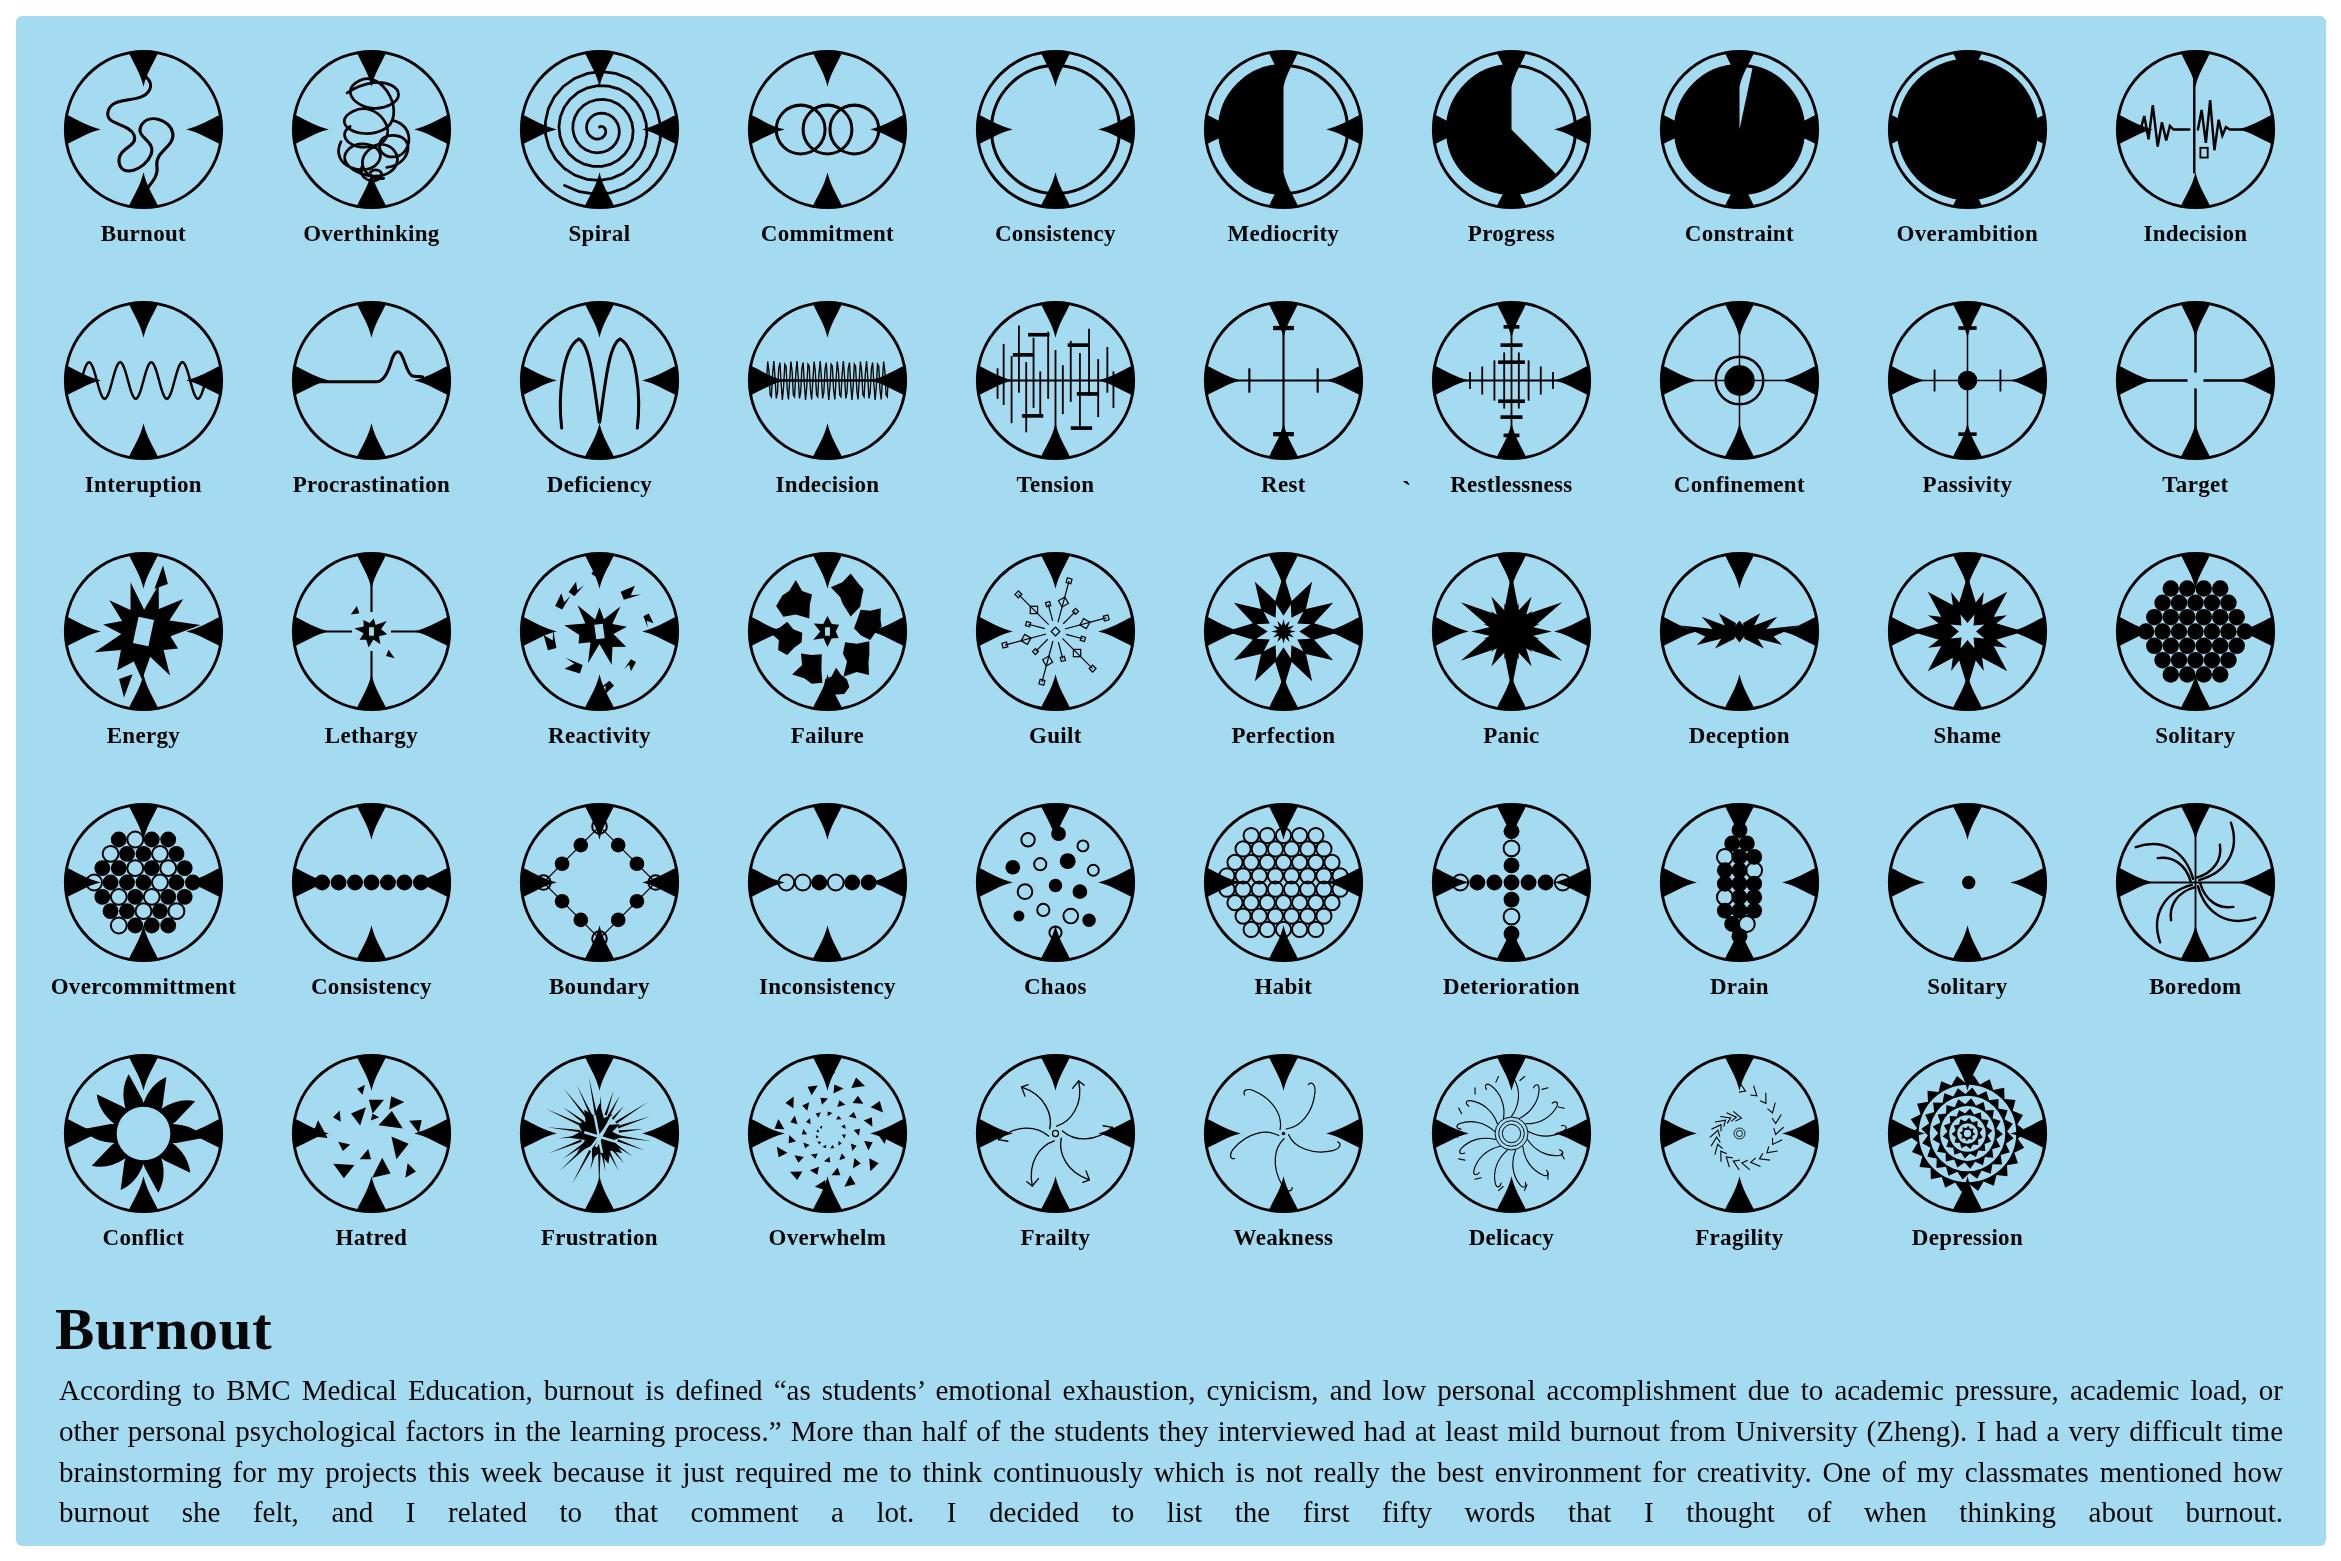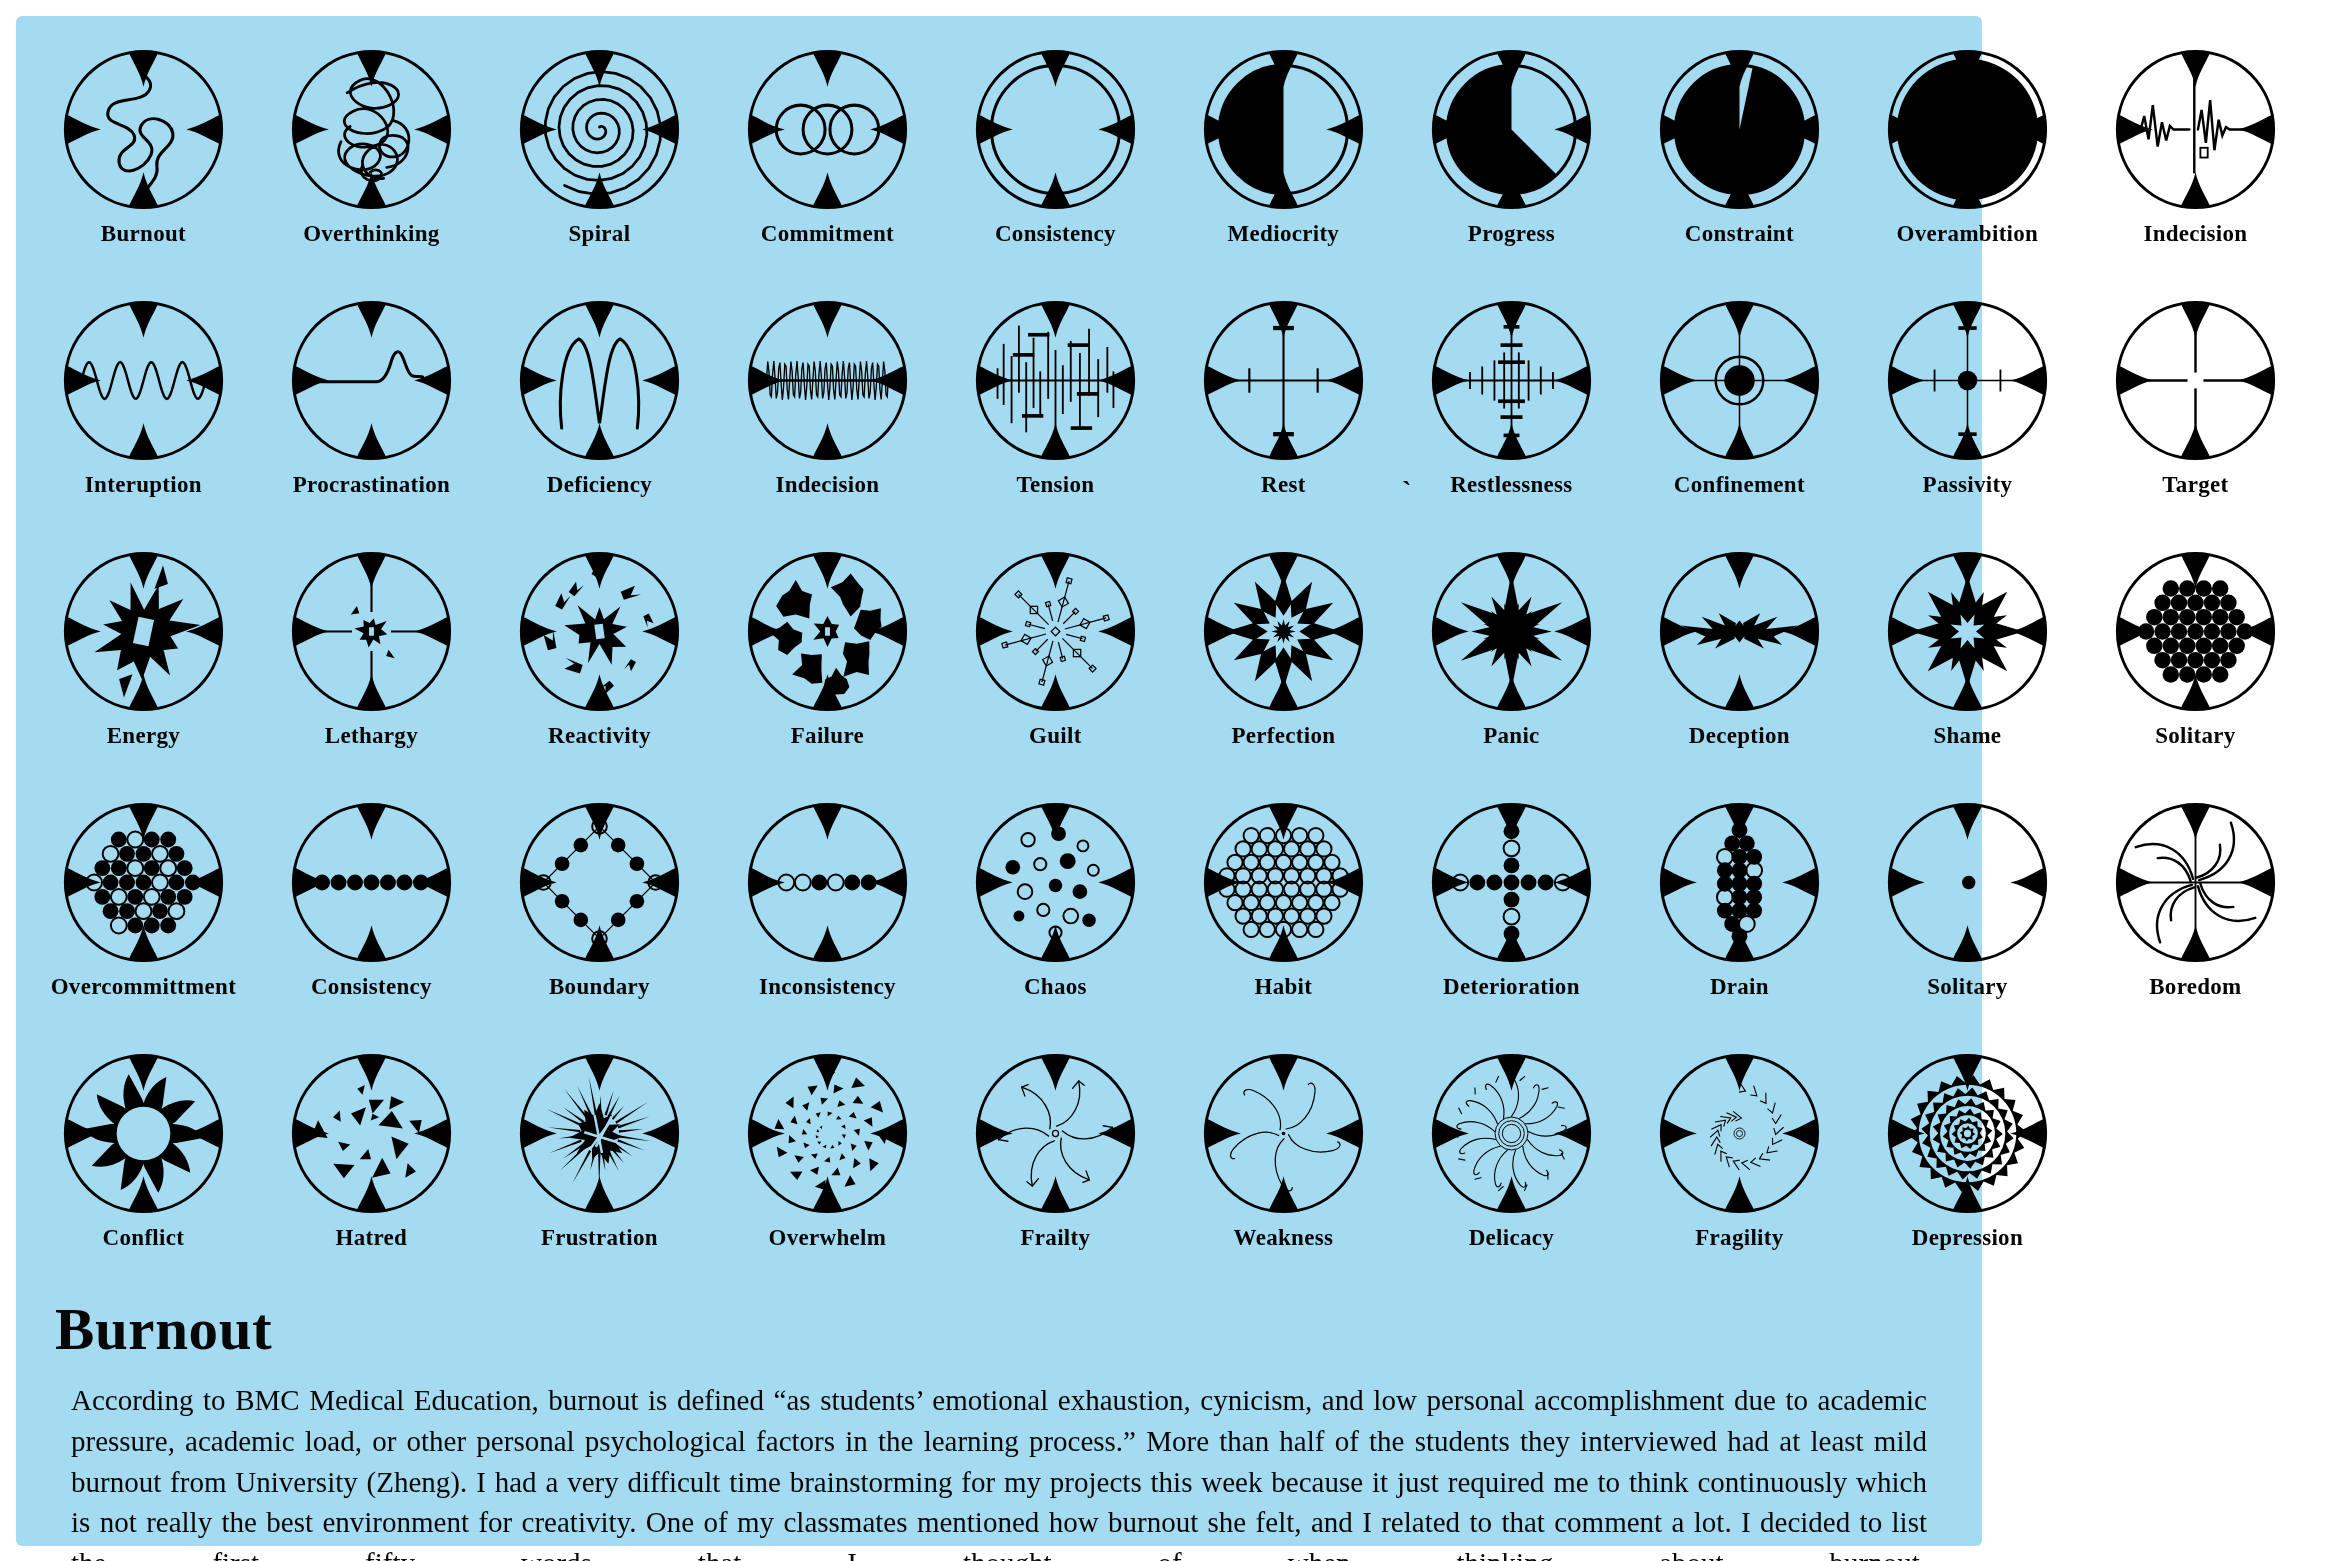--- a/index.html
+++ b/index.html
@@ -4,21 +4,21 @@
 <style>
   html,body{margin:0;padding:0;}
   body{
     width:2342px;height:1562px;
     background:#ffffff;
     font-family:"Liberation Serif", serif;
     overflow:hidden;
   }
   .canvas{
     position:absolute;left:16px;top:16px;
-    width:1966px;height:1530px;
+    width:2310px;height:1530px;
     background:#a4dbf1;
     border-radius:6.1px;
   }
   #grid{
     display:grid;
     grid-template-columns:repeat(10,228px);
     grid-auto-rows:251px;
     padding-left:13.4px;
     padding-top:22px;
   }
@@ -44,21 +44,21 @@
     padding:0 39px;
     color:#070707;
   }
   .footer h1{
     margin:2.4px 0 6.1px 0;
     font-size:59px;
     font-weight:700;
     letter-spacing:0.6px;
   }
   .footer p{
-    margin:16px;
+    margin:4px;
     font-size:29px;
     line-height:1.40;
     text-align:justify;
     text-align-last:justify;
     word-spacing:1.2px;
   }
 </style>
 </head>
 <body>
 

